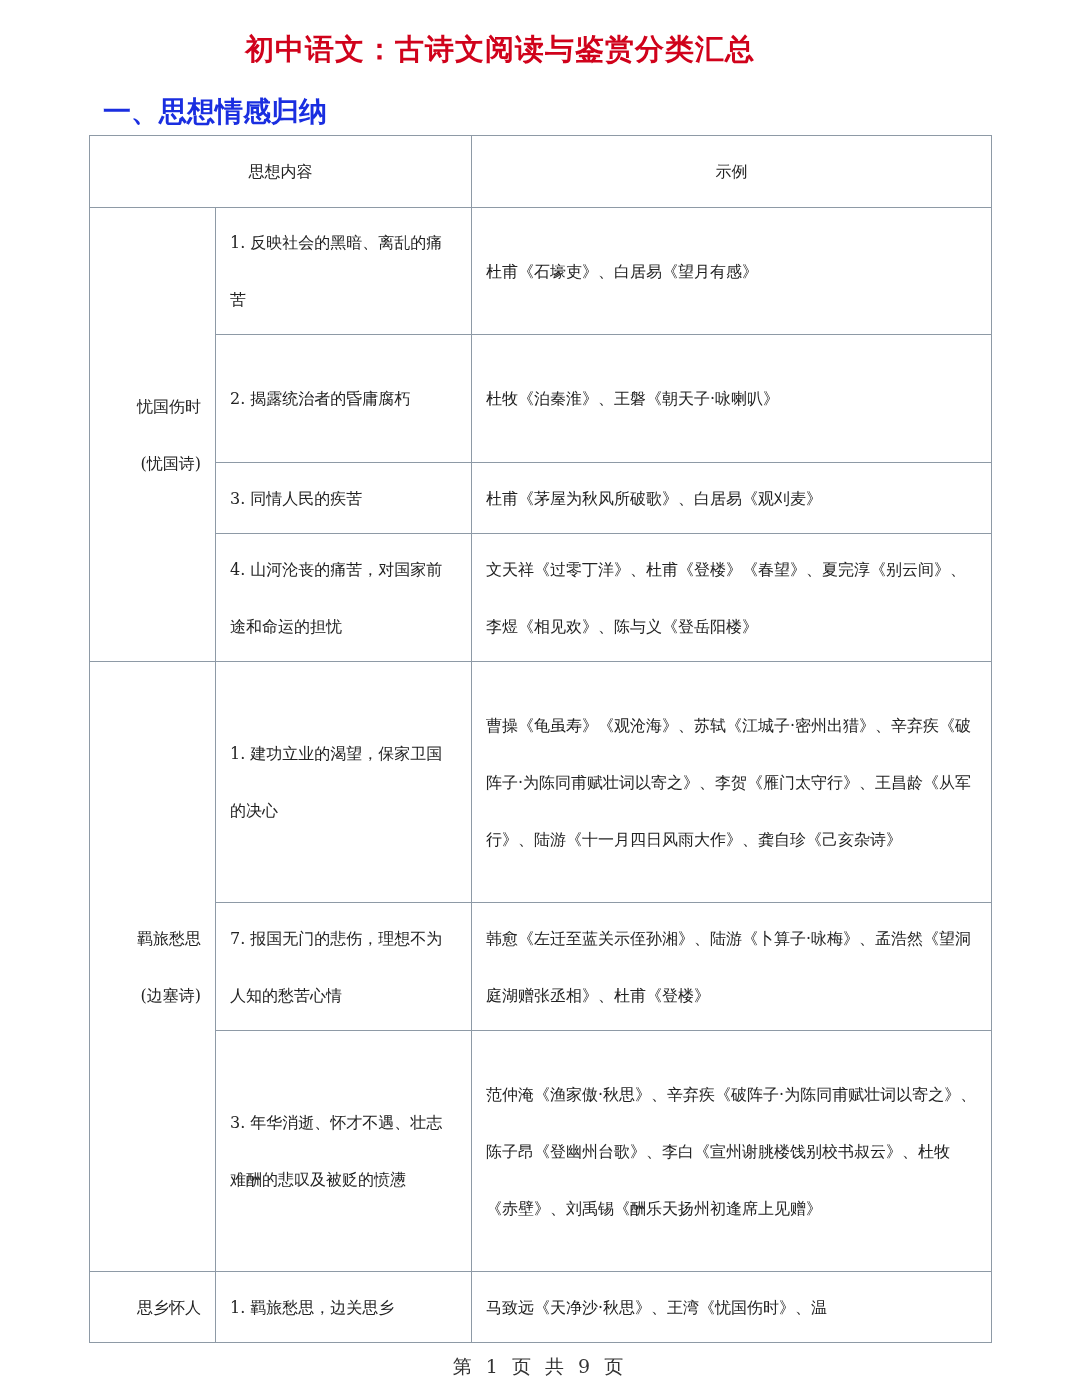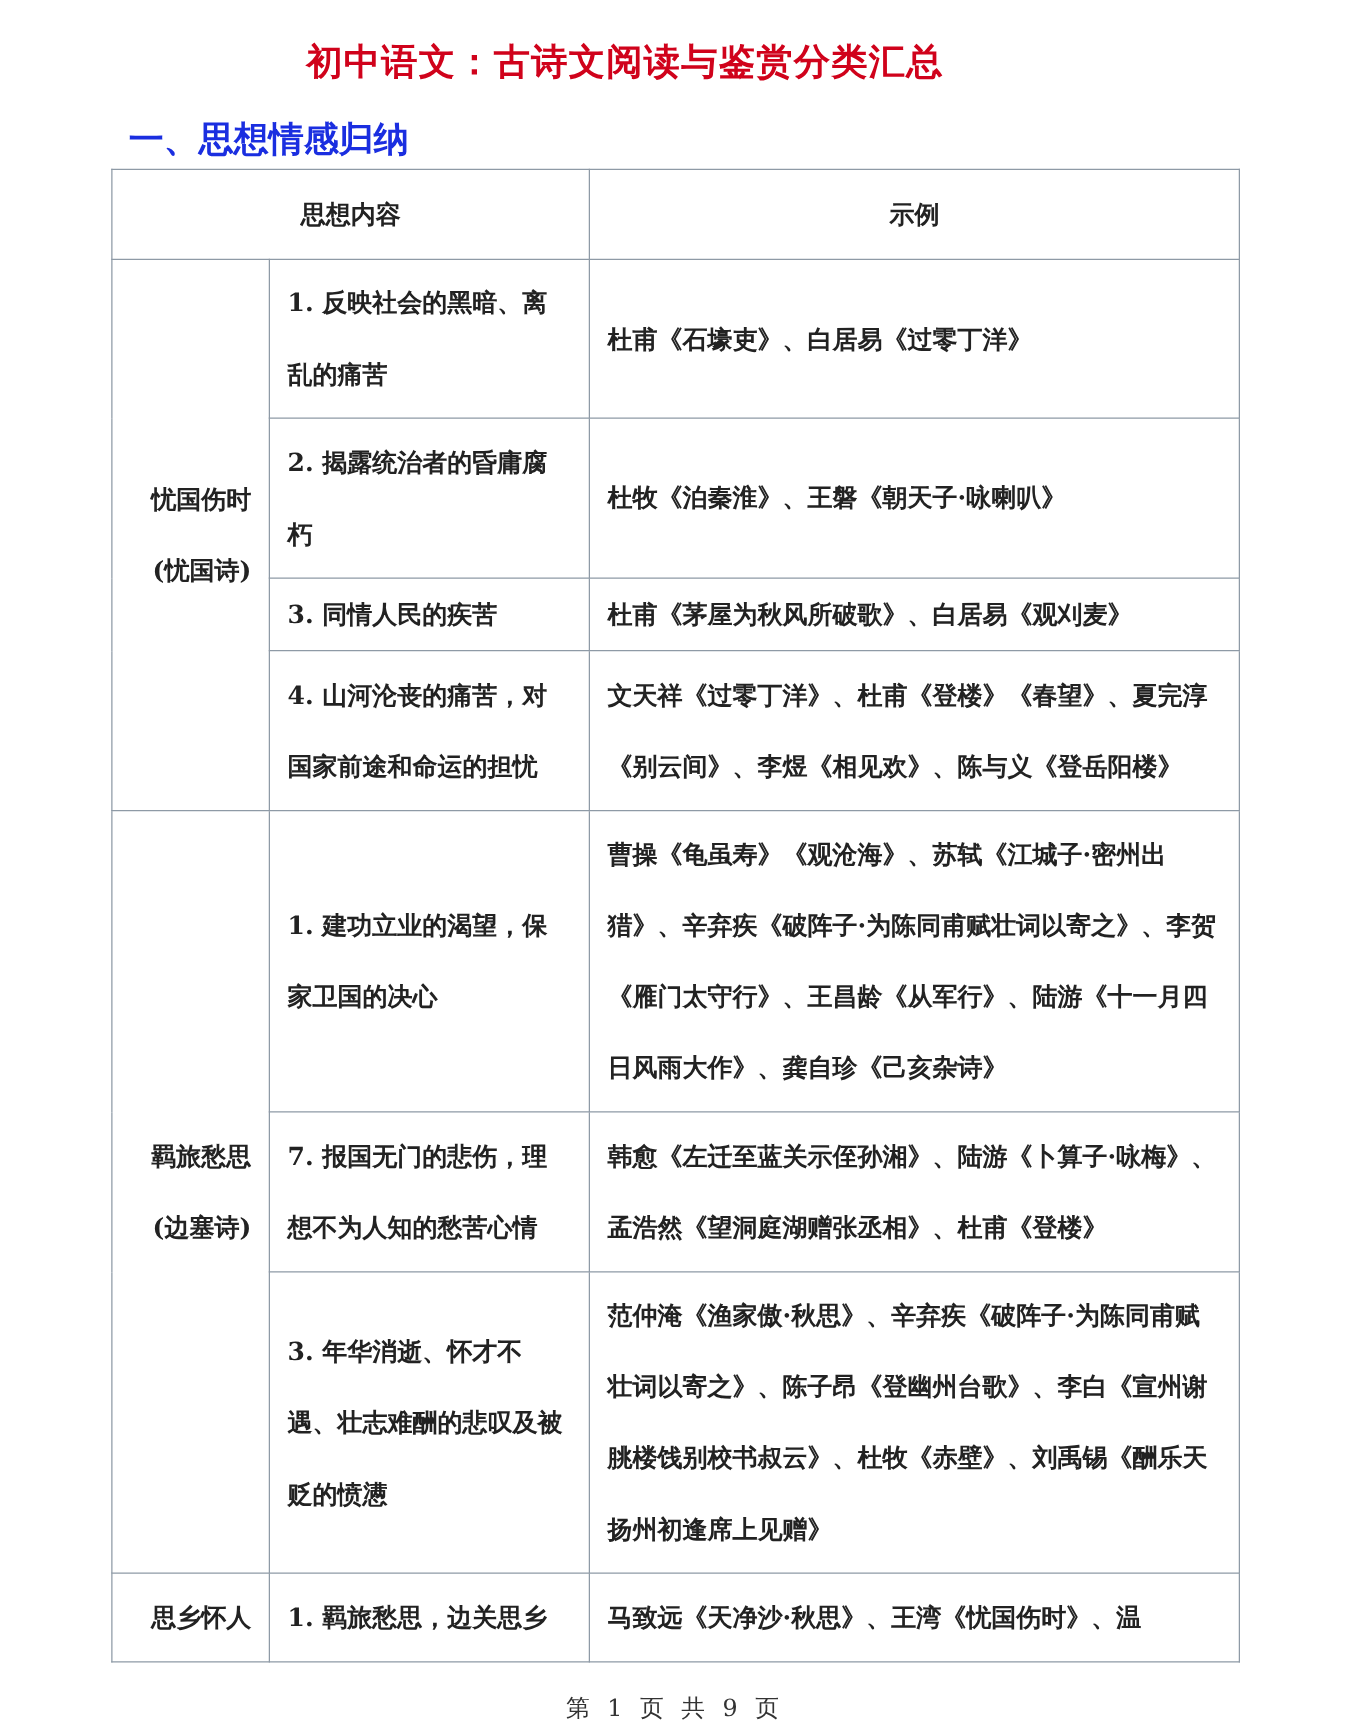--- a/index.html
+++ b/index.html
@@ -16,21 +16,21 @@
   .section-heading {
     position: absolute; left: 103px; top: 93px;
     font-size: 28px; font-weight: bold; color: #1a2ee0;
   }
   table.summary {
     position: absolute; left: 89px; top: 135px; width: 903px;
     border-collapse: collapse; table-layout: fixed;
   }
   table.summary td, table.summary th {
     border: 1.5px solid #8e9aa6;
-    font-size: 20px; font-weight: bold; color: #222;
+    font-size: 16px; font-weight: normal; color: #222;
     vertical-align: middle; padding: 0 14px;
     line-height: 57px;
   }
   table.summary th { text-align: center; height: 71px; }
   td.cat { text-align: right; }
   td.cat span { display: block; }
   .footer {
     position: absolute; left: 0; top: 1354px; width: 1080px;
     text-align: center; font-size: 19px; color: #333; letter-spacing: 4px;
   }
@@ -52,27 +52,27 @@
     <th colspan="2">思想内容</th>
     <th>示例</th>
   </tr>
 
   <tr style="height:127px">
     <td class="cat" rowspan="4">
       <span>忧国伤时</span>
       <span>(忧国诗)</span>
     </td>
     <td>1. 反映社会的黑暗、离乱的痛苦</td>
-    <td>杜甫《石壕吏》、白居易《过零丁洋》</td>
+    <td>杜甫《石壕吏》、白居易《望月有感》</td>
   </tr>
   <tr style="height:128px">
     <td>2. 揭露统治者的昏庸腐朽</td>
     <td>杜牧《泊秦淮》、王磐《朝天子·咏喇叭》</td>
   </tr>
-  <tr style="height:58px">
+  <tr style="height:71px">
     <td>3. 同情人民的疾苦</td>
     <td>杜甫《茅屋为秋风所破歌》、白居易《观刈麦》</td>
   </tr>
   <tr style="height:128px">
     <td>4. 山河沦丧的痛苦，对国家前途和命运的担忧</td>
     <td>文天祥《过零丁洋》、杜甫《登楼》《春望》、夏完淳《别云间》、李煜《相见欢》、陈与义《登岳阳楼》</td>
   </tr>
 
   <tr style="height:241px">
     <td class="cat" rowspan="3">

